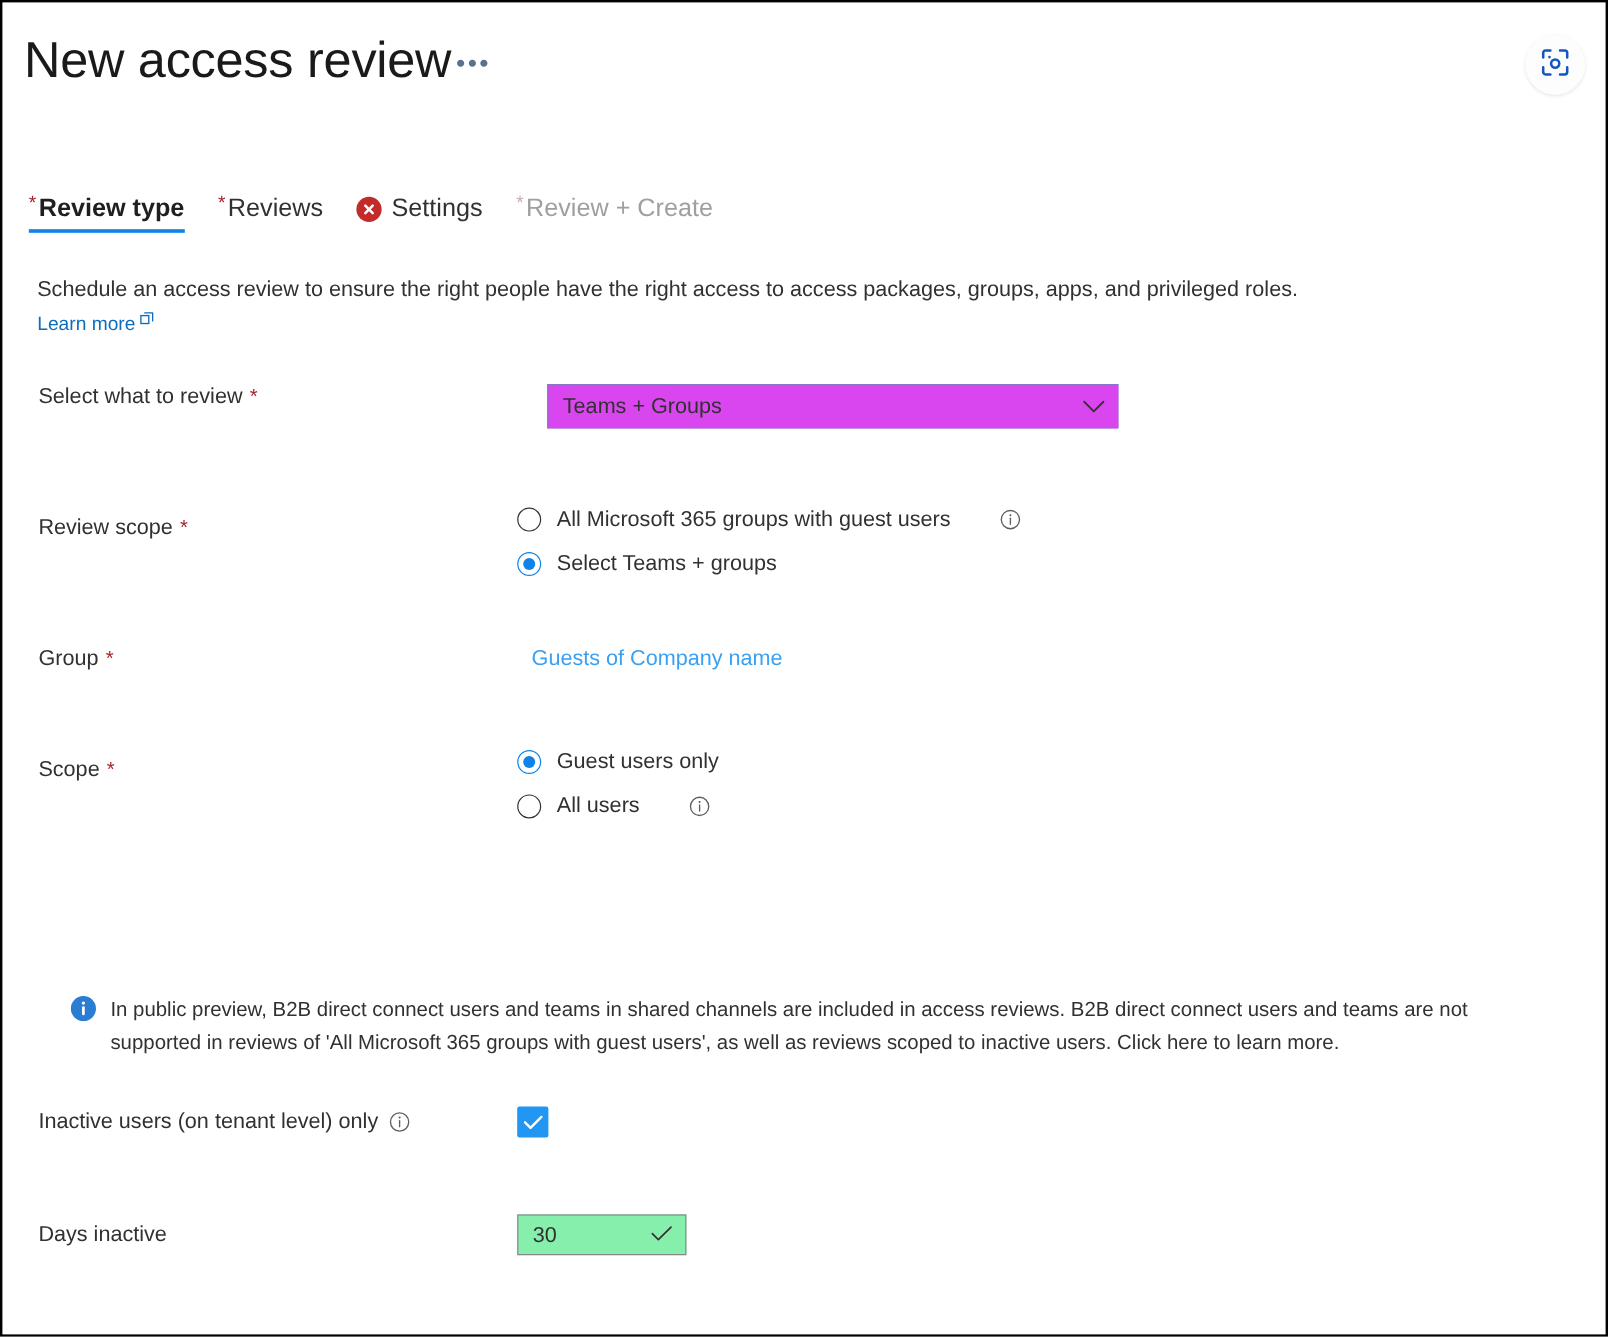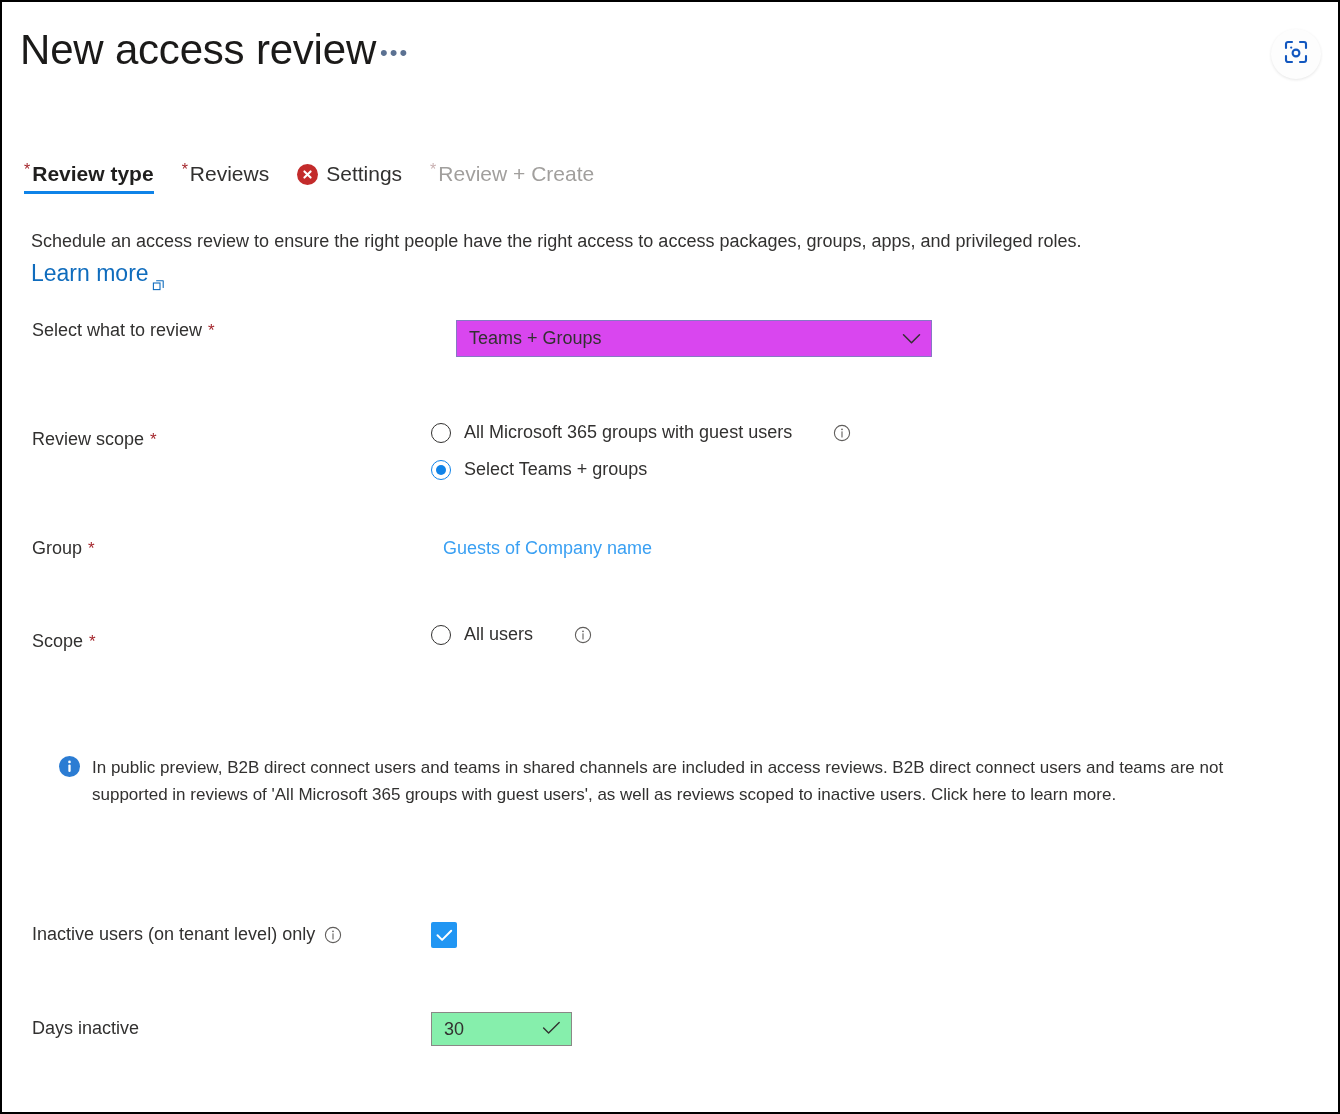--- a/index.html
+++ b/index.html
@@ -120,25 +120,25 @@
     position: absolute;
     left: 29px;
     top: 226px;
     font-size: 18px;
     color: #323130;
     line-height: 1.55;
     width: 1250px;
   }
   .learn-more {
     display: inline-flex;
-    align-items: flex-end;
+    align-items: flex-start;
     color: #0f6cbd;
     text-decoration: none;
     cursor: pointer;
-    font-size: 23px;
+    font-size: 16px;
   }
   .ext-link-icon { margin-left: 3px; display: inline-flex; }
 
   
   .form {
     position: absolute;
     left: 0;
     top: 318px;
     width: 100%;
   }
@@ -232,21 +232,21 @@
     font-size: 18px;
     color: #3aa0f3;
     text-decoration: none;
     cursor: pointer;
   }
 
   
   .info-banner {
     position: absolute;
     left: 57px;
-    top: 752px;
+    top: 826px;
     width: 1225px;
     display: flex;
     align-items: flex-start;
   }
   .info-banner-icon { flex: none; margin-right: 12px; margin-top: 2px; }
   .info-banner-text {
     font-size: 17px;
     line-height: 1.6;
     color: #323130;
   }
@@ -397,20 +397,26 @@
         <a class="group-link">Guests of Company name</a>
       </div>
     </div>
 
     <div class="row">
       <div class="row-label" style="padding-top:14px;">
         <span>Scope</span>
         <span class="req">*</span>
       </div>
       <div class="row-control" style="padding-top:7px;">
+        <div class="radio-row">
+          <span class="radio checked"></span>
+          <span class="radio-label">
+            <span>Guest users only</span>
+          </span>
+        </div>
         <div class="radio-row" style="margin-bottom:0;">
           <span class="radio"></span>
           <span class="radio-label">
             <span>All users</span>
             <span class="info-icon">
               <svg width="18" height="18" viewBox="0 0 18 18" fill="none">
                 <circle cx="9" cy="9" r="7.6" stroke="#605e5c" stroke-width="1.1"></circle>
                 <circle cx="9" cy="5.3" r="0.85" fill="#605e5c"></circle>
                 <path d="M9 7.8 V12.9" stroke="#605e5c" stroke-width="1.1" stroke-linecap="round"></path>
               </svg>

